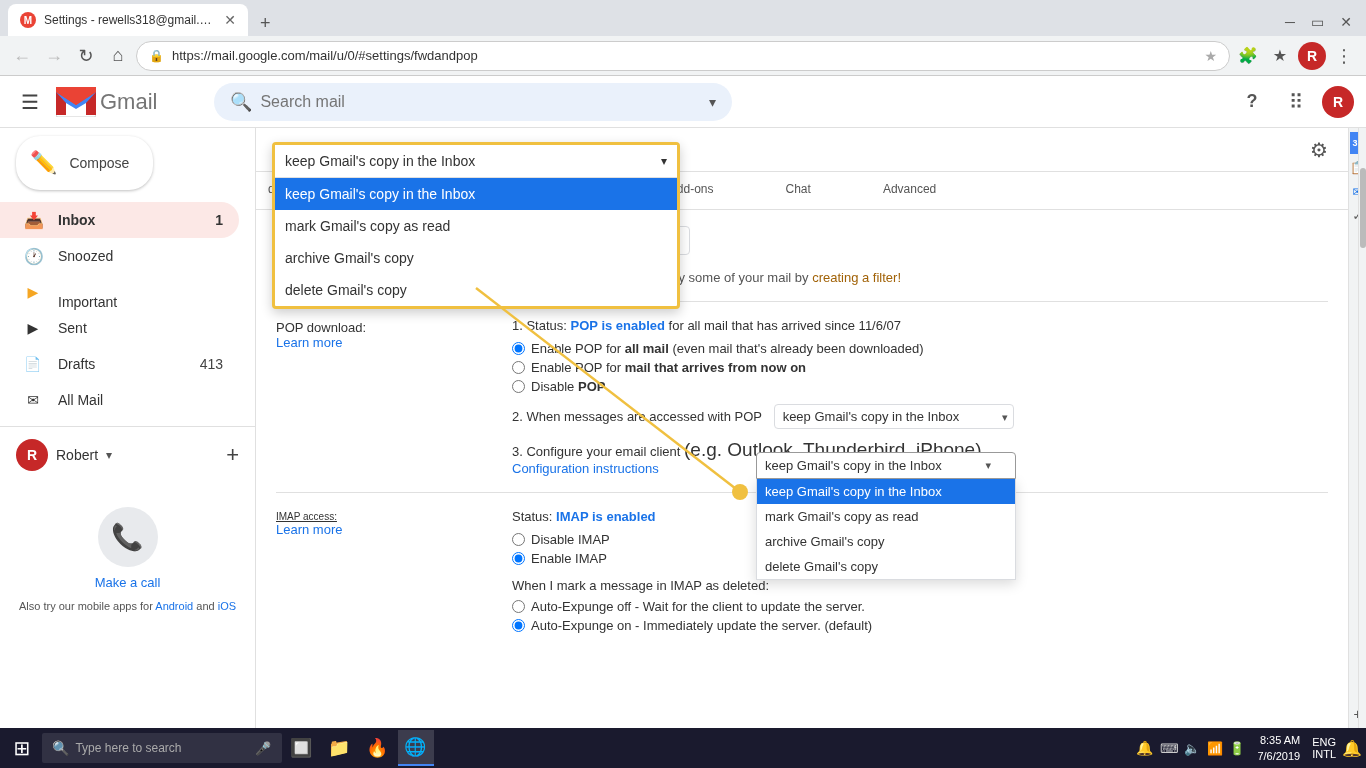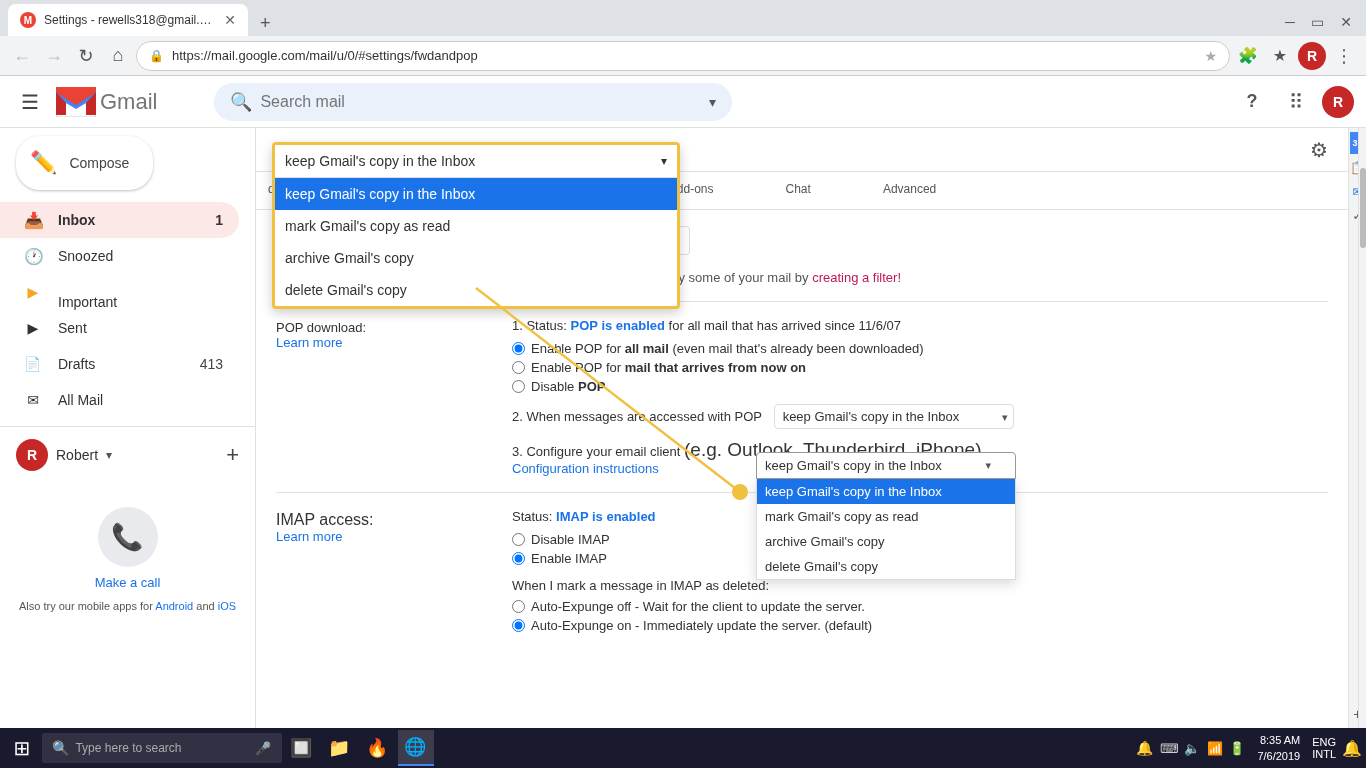--- a/index.html
+++ b/index.html
@@ -158,21 +158,21 @@
             <div style="width:220px;flex-shrink:0;padding-top:2px;">
               <div style="font-weight:500;font-size:13px;color:#333;">Forwarding:</div>
               <a style="color:#1a73e8;font-size:13px;cursor:pointer;text-decoration:none;">Learn more</a>
             </div>
             <div style="flex:1;">
               <button style="background:#fff;border:1px solid #dadce0;border-radius:4px;padding:6px 12px;font-size:13px;color:#444;cursor:pointer;">Add a Forwarding address</button>
             </div>
           </div>
 
           <div style="margin-left:236px;margin-bottom:16px;font-size:13px;color:#555;">
-            <span>Tip: You can also forward only some of your mail by</span> <a style="color:#be185d;cursor:pointer;text-decoration:none;">creating a filter!</a>
+            <span>Tip: You can also forward only some of your mail by</span> <a style="color:#a16207;cursor:pointer;text-decoration:none;">creating a filter!</a>
           </div>
 
           <hr style="border:none;border-top:1px solid #e0e0e0;margin:8px 0 16px;">
 
           <div style="display:flex;gap:16px;margin-bottom:16px;">
             <div style="width:220px;flex-shrink:0;padding-top:2px;">
               <div style="font-weight:500;font-size:13px;color:#333;">POP download:</div>
               <a style="color:#1a73e8;font-size:13px;cursor:pointer;text-decoration:none;">Learn more</a>
             </div>
             <div style="flex:1;">
@@ -220,21 +220,21 @@
                 <br>
                 <a style="color:#1a73e8;font-size:13px;cursor:pointer;text-decoration:none;">Configuration instructions</a>
               </div>
             </div>
           </div>
 
           <hr style="border:none;border-top:1px solid #e0e0e0;margin:8px 0 16px;">
 
           <div style="display:flex;gap:16px;margin-bottom:16px;">
             <div style="width:220px;flex-shrink:0;padding-top:2px;">
-              <div style="font-weight:500;font-size:16px;color:#333;">IMAP access:</div>
+              <div style="font-weight:500;font-size:10px;color:#333;text-decoration:underline;">IMAP access:</div>
               <a style="color:#1a73e8;font-size:13px;cursor:pointer;text-decoration:none;">Learn more</a>
             </div>
             <div style="flex:1;">
               <div style="font-size:13px;color:#333;margin-bottom:8px;">
                 <span>Status:</span> <span style="font-weight:bold;color:#1a73e8;">IMAP is enabled</span>
               </div>
               <div style="display:flex;align-items:center;gap:6px;margin:4px 0;">
                 <input type="radio" name="imap" style="cursor: pointer;">
                 <label style="font-size:13px;color:#333;">Disable IMAP</label>
               </div>

